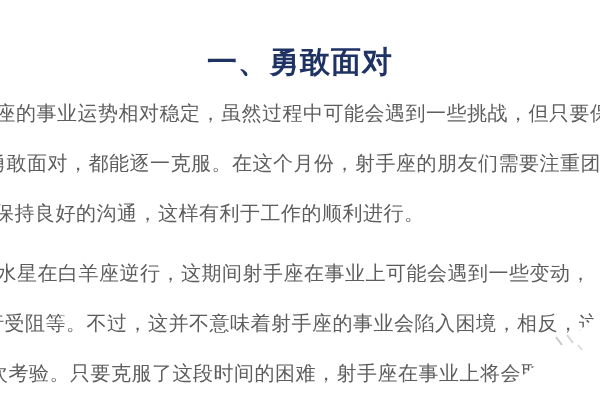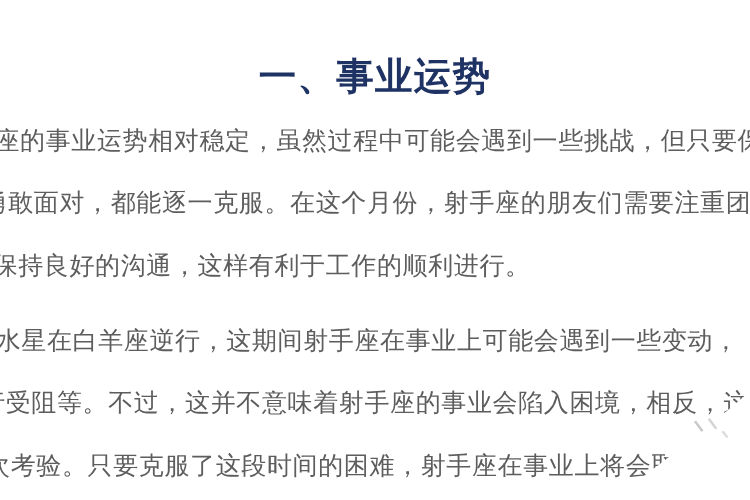--- a/index.html
+++ b/index.html
@@ -61,21 +61,21 @@
     width: 130px;
     height: 95px;
     pointer-events: none;
   }
 </style>
 </head>
 <body>
 
 <div class="page">
 
-  <h1 class="section-title" style="color: rgb(30, 50, 100);">一、事业运势</h1>
+  <h1 class="section-title" style="color: rgb(30, 50, 100);">一、勇敢面对</h1>
 
   <div class="para para-1" style="color: rgb(93, 93, 93);">
     <div class="text-line clip-a">手座的事业运势相对稳定，虽然过程中可能会遇到一些挑战，但只要保</div>
     <div class="text-line clip-b">勇敢面对，都能逐一克服。在这个月份，射手座的朋友们需要注重团队</div>
     <div class="text-line clip-c">保持良好的沟通，这样有利于工作的顺利进行。</div>
   </div>
 
   <div class="para para-2" style="color: rgb(93, 93, 93);">
     <div class="text-line clip-d">，水星在白羊座逆行，这期间射手座在事业上可能会遇到一些变动，</div>
     <div class="text-line clip-e">行受阻等。不过，这并不意味着射手座的事业会陷入困境，相反，这是</div>

